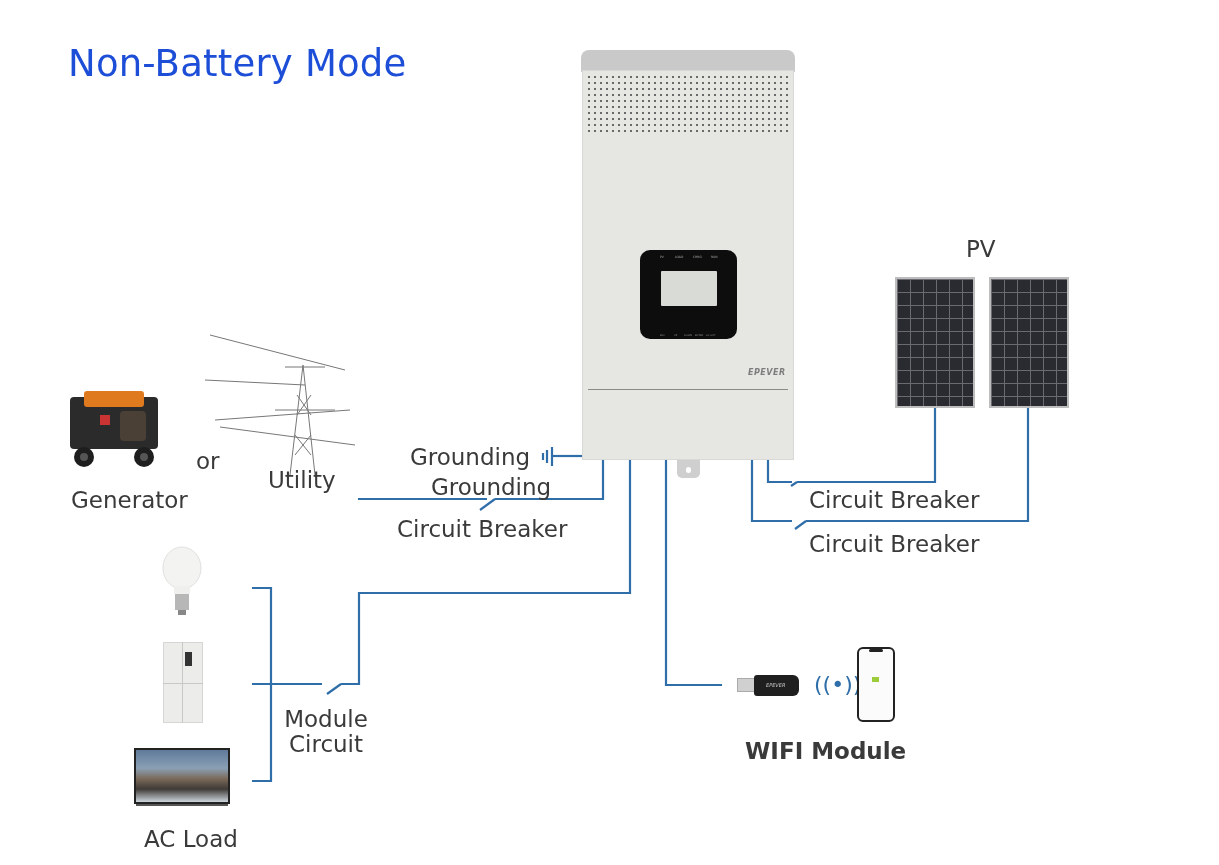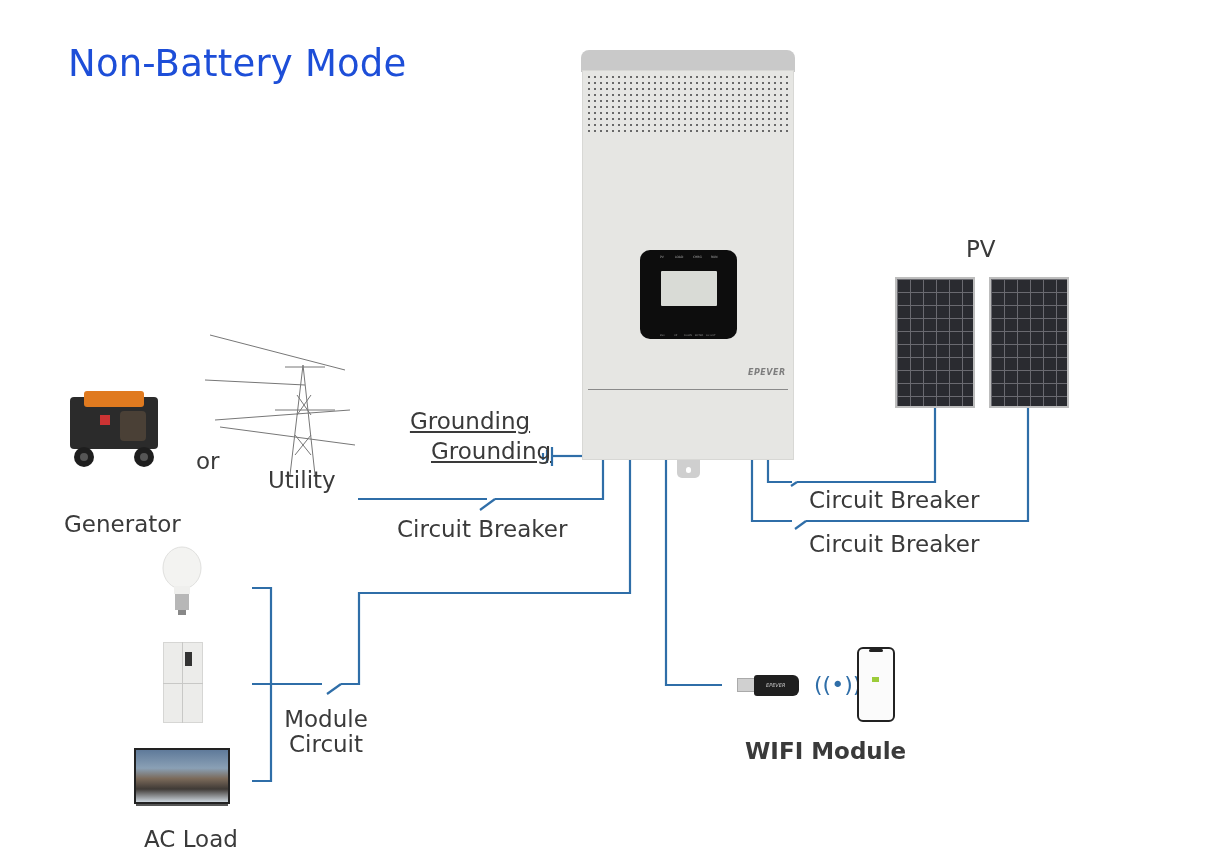--- a/index.html
+++ b/index.html
@@ -90,21 +90,21 @@
 <div class="abs btn-lbl" style="left:660px;">ESC</div>
 <div class="abs btn-lbl" style="left:674px;">UP</div>
 <div class="abs btn-lbl" style="left:684px;">DOWN</div>
 <div class="abs btn-lbl" style="left:695px;">ENTER</div>
 <div class="abs btn-lbl" style="left:706px;">AC OUT</div>
 <div class="abs brand">EPEVER</div>
 <div class="abs inv-line"></div>
 <div class="abs mount-tab"></div>
 <div class="abs mount-hole"></div>
 
-<div class="abs lbl lbl-c" style="left:405px; top:406px; width:130px;text-decoration:underline;">
+<div class="abs lbl lbl-c" style="left:405px; top:442px; width:130px;">
   <div>Grounding</div>
   <div style="padding-left:26px;">Grounding</div>
 </div>
 
 <div class="abs lbl" style="left:397px; top:516px;">Circuit Breaker</div>
 
 <div class="abs lbl" style="left:966px; top:236px;">PV</div>
 <div class="abs pv" style="left:895px; top:277px;"></div>
 <div class="abs pv" style="left:989px; top:277px;"></div>
 <div class="abs lbl" style="left:809px; top:487px;">Circuit Breaker</div>
@@ -130,21 +130,21 @@
     <line x1="15" y1="102" x2="150" y2="120"></line>
     <polyline points="85,150 98,40 110,150"></polyline>
     <line x1="80" y1="42" x2="120" y2="42"></line>
     <line x1="70" y1="85" x2="130" y2="85"></line>
     <line x1="92" y1="70" x2="106" y2="90"></line>
     <line x1="106" y1="70" x2="92" y2="90"></line>
     <line x1="90" y1="110" x2="106" y2="130"></line>
     <line x1="106" y1="110" x2="90" y2="130"></line>
   </g>
 </svg>
-<div class="abs lbl" style="left:64px; top:487px;margin-top:24px;">Generator</div>
+<div class="abs lbl" style="left:71px; top:487px;">Generator</div>
 <div class="abs lbl" style="left:268px; top:467px;">Utility</div>
 
 <svg class="abs bulb" width="44" height="75">
   <ellipse cx="22" cy="22" rx="19" ry="21" fill="#f3f3f1" stroke="#e0e0de"></ellipse>
   <rect x="14" y="40" width="16" height="8" fill="#efefed"></rect>
   <rect x="15" y="48" width="14" height="16" fill="#b7b7b7"></rect>
   <rect x="18" y="64" width="8" height="5" fill="#888"></rect>
 </svg>
 <div class="abs fridge"></div>
 <div class="abs fridge-line-v"></div>

